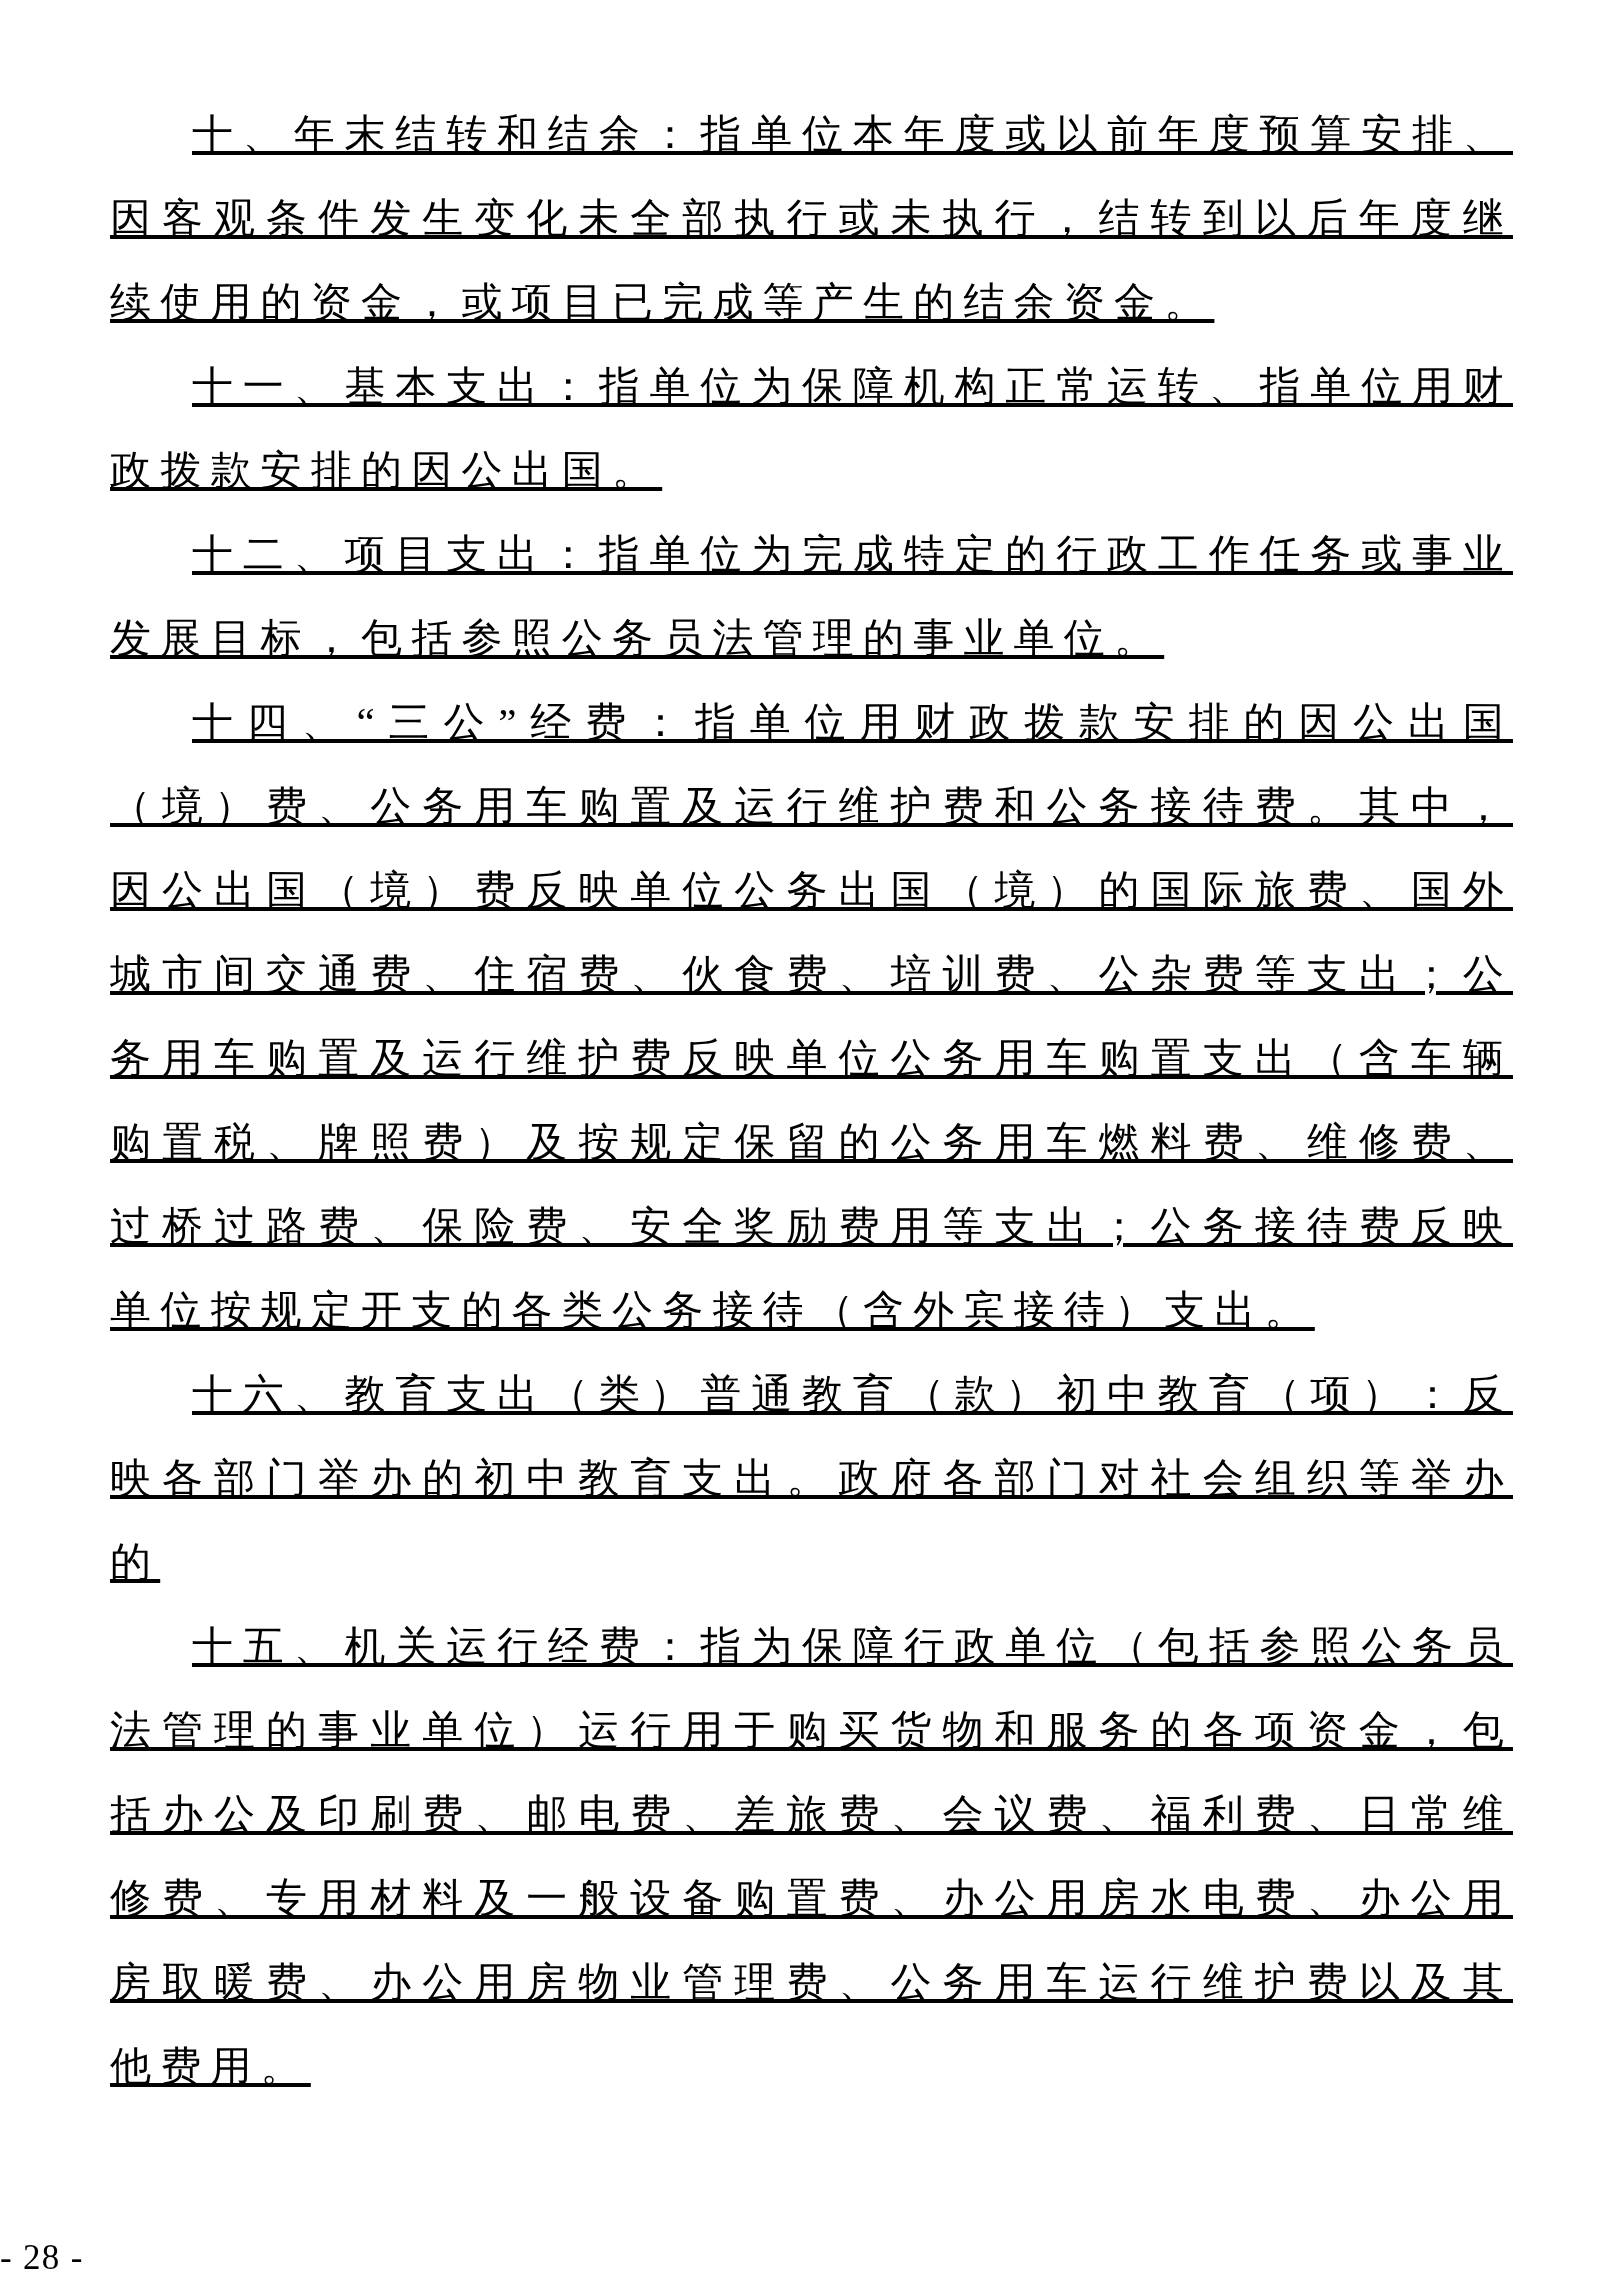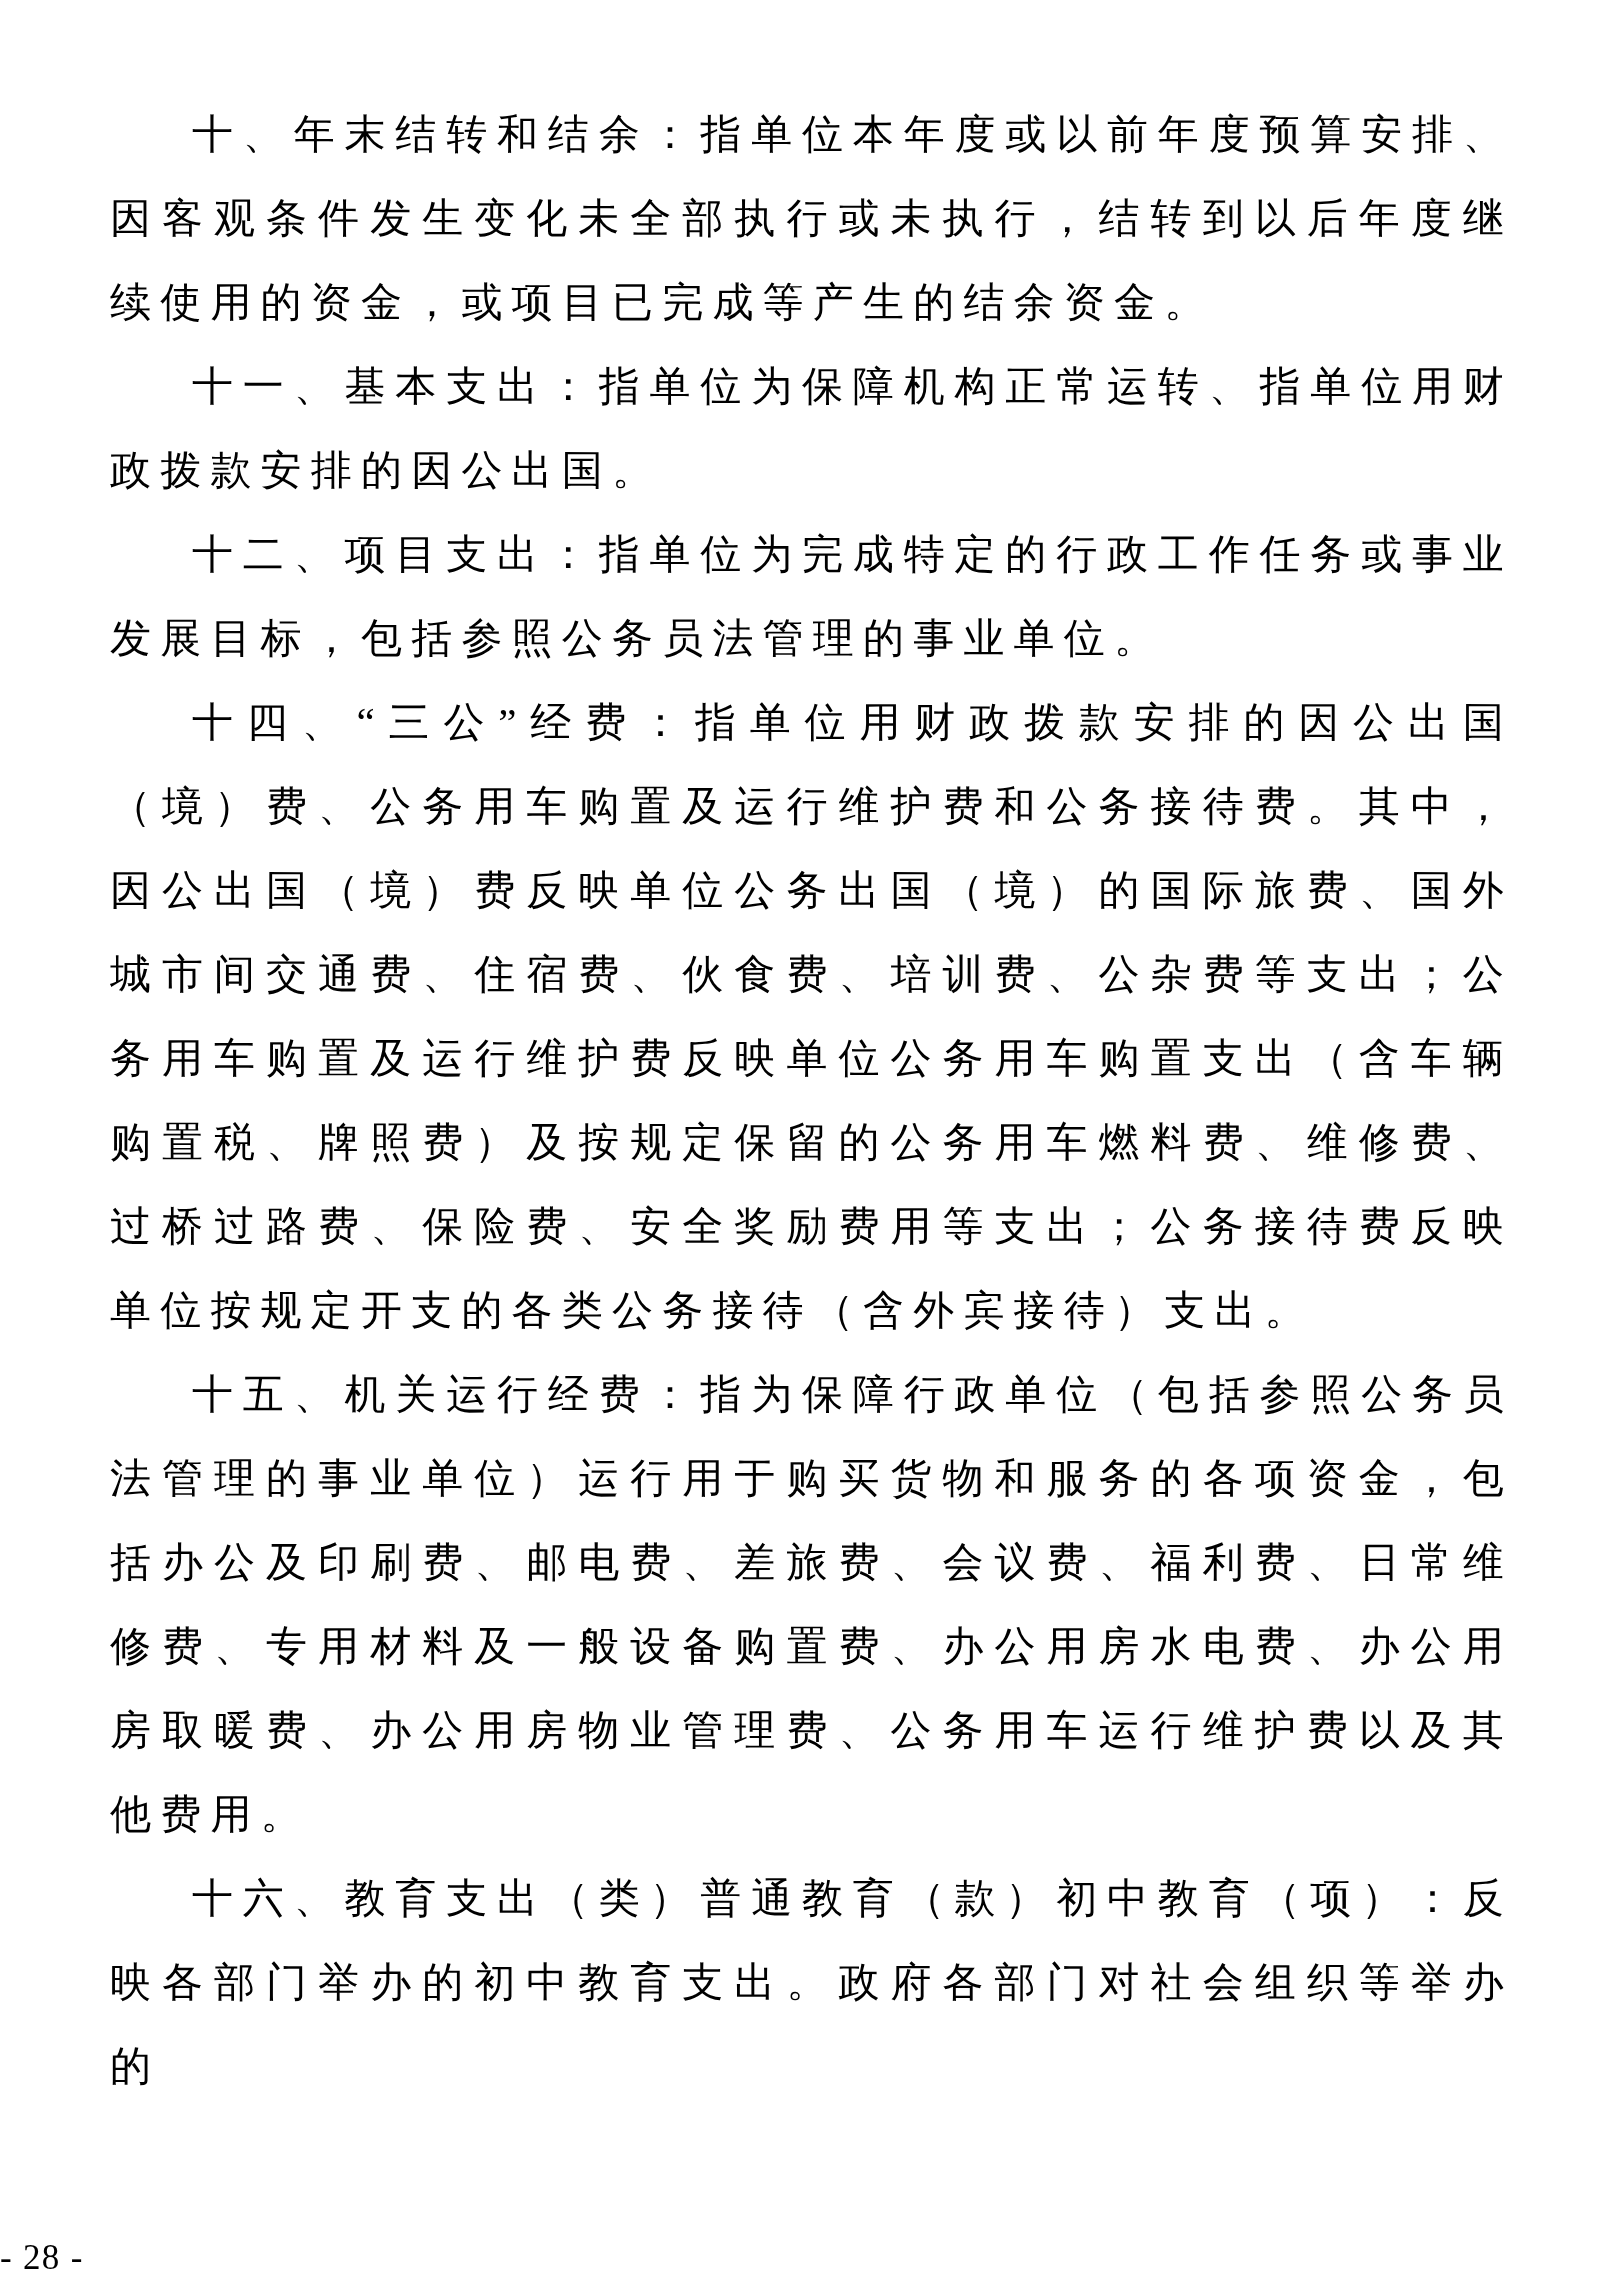--- a/index.html
+++ b/index.html
@@ -25,20 +25,21 @@
   .body-text p {
     margin: 0;
     padding: 0;
     font-size: 41px;
     line-height: 84px;
     letter-spacing: 9.2px;
     text-indent: 2em;
     text-align: justify;
     text-justify: inter-ideograph;
     color: #000000;
+    text-decoration: underline;
   }
   .page-footer {
     position: absolute;
     left: 0;
     right: 0;
     bottom: 18.3px;
     text-align: left;
     font-size: 35px;
     line-height: 39px;
     letter-spacing: 1.3px;
@@ -47,18 +48,18 @@
 </style>
 </head>
 <body>
 
 <div class="page">
   <div class="body-text">
     <p>十、年末结转和结余：指单位本年度或以前年度预算安排、因客观条件发生变化未全部执行或未执行，结转到以后年度继续使用的资金，或项目已完成等产生的结余资金。</p>
     <p>十一、基本支出：指单位为保障机构正常运转、指单位用财政拨款安排的因公出国。</p>
     <p>十二、项目支出：指单位为完成特定的行政工作任务或事业发展目标，包括参照公务员法管理的事业单位。</p>
     <p>十四、“三公”经费：指单位用财政拨款安排的因公出国（境）费、公务用车购置及运行维护费和公务接待费。其中，因公出国（境）费反映单位公务出国（境）的国际旅费、国外城市间交通费、住宿费、伙食费、培训费、公杂费等支出；公务用车购置及运行维护费反映单位公务用车购置支出（含车辆购置税、牌照费）及按规定保留的公务用车燃料费、维修费、过桥过路费、保险费、安全奖励费用等支出；公务接待费反映单位按规定开支的各类公务接待（含外宾接待）支出。</p>
+    <p>十六、教育支出（类）普通教育（款）初中教育（项）：反映各部门举办的初中教育支出。政府各部门对社会组织等举办的</p>
     <p>十五、机关运行经费：指为保障行政单位（包括参照公务员法管理的事业单位）运行用于购买货物和服务的各项资金，包括办公及印刷费、邮电费、差旅费、会议费、福利费、日常维修费、专用材料及一般设备购置费、办公用房水电费、办公用房取暖费、办公用房物业管理费、公务用车运行维护费以及其他费用。</p>
-    <p>十六、教育支出（类）普通教育（款）初中教育（项）：反映各部门举办的初中教育支出。政府各部门对社会组织等举办的</p>
   </div>
   <div class="page-footer">- 28 -</div>
 </div>
 
 
 </body></html>

